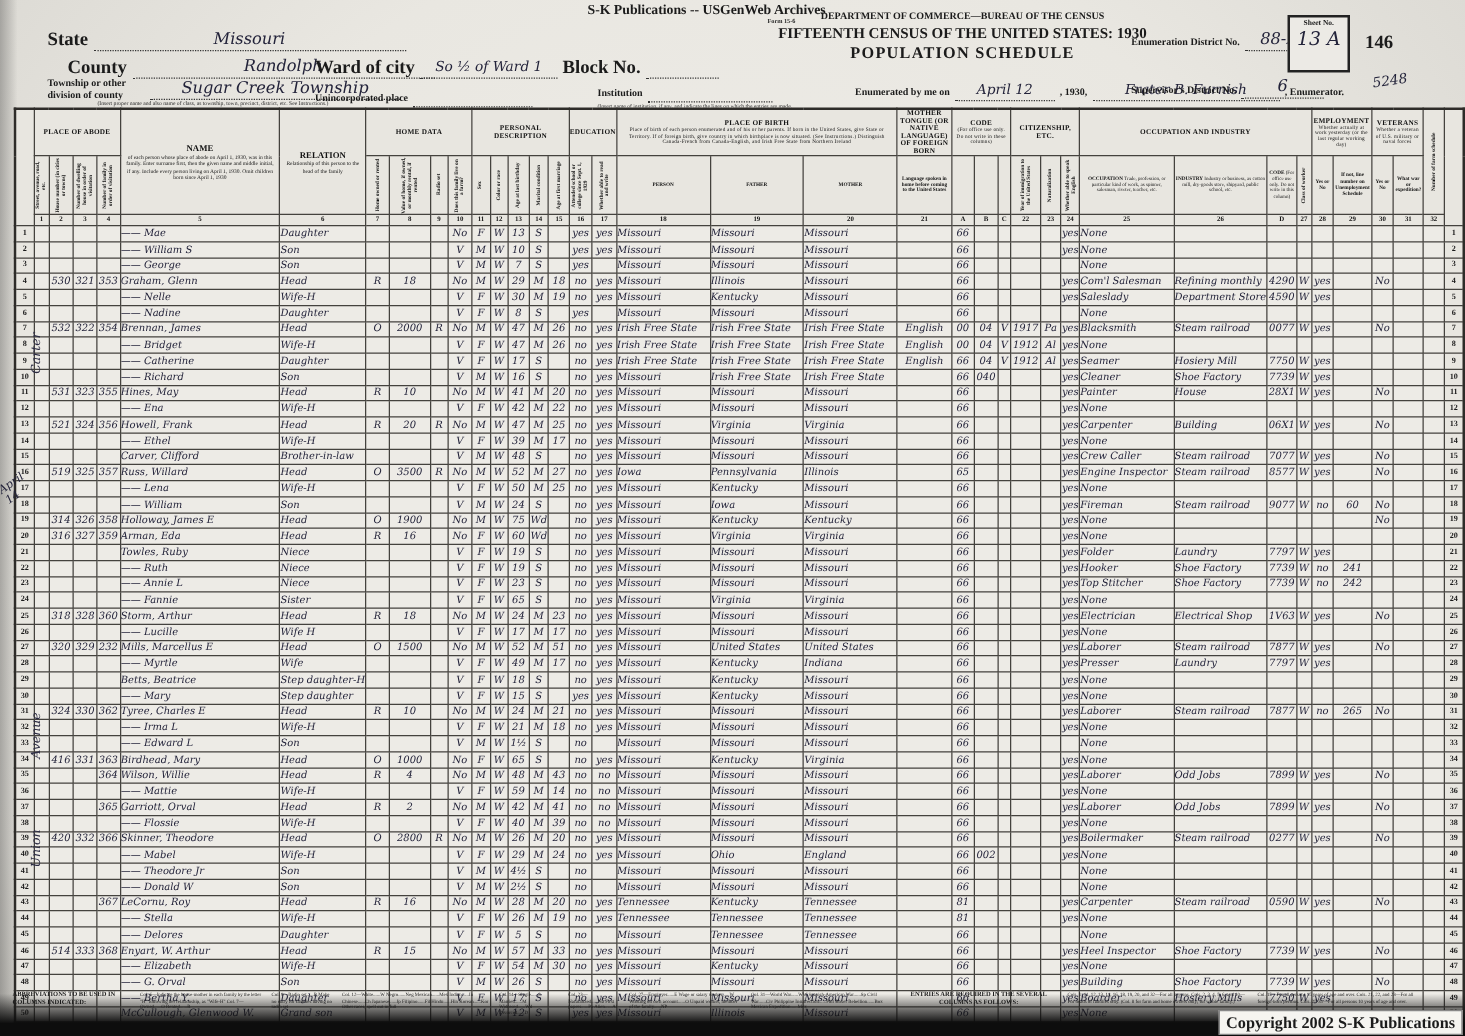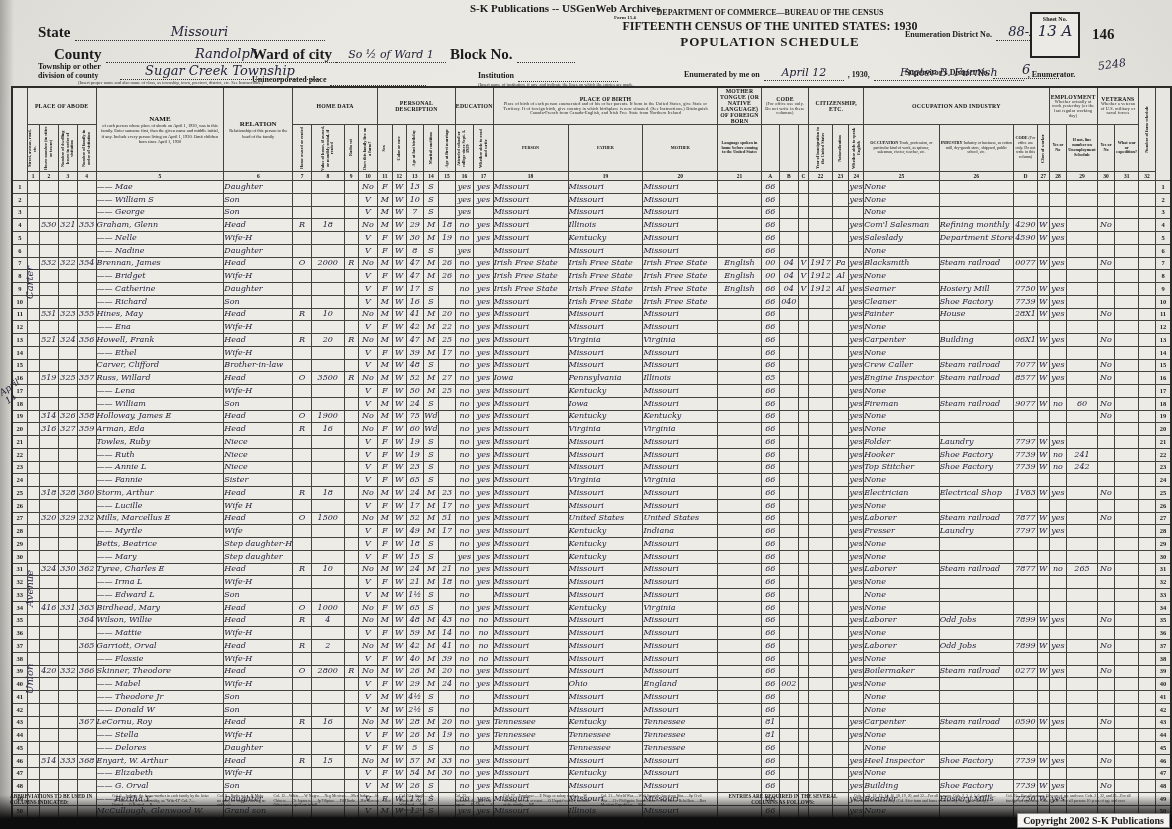--- a/index.html
+++ b/index.html
@@ -43,21 +43,21 @@
   td.c-name,td.c-occ,td.c-ind,td.c-pob,td.c-pobf,td.c-pobm,td.c-rel{text-align:left;padding-left:2px;}
   td.c-val,td.c-D{text-align:center;}
   
   .vnote{writing-mode:vertical-rl;transform:rotate(180deg);font-family:"DejaVu Serif",serif;
     font-style:italic;font-size:10px;color:#2c2c44;text-align:center;}
   
   .footer{position:absolute;left:10px;top:794px;width:1152px;display:flex;gap:6px;align-items:flex-start;}
   .footer .fb{font-size:3.9px;line-height:1.2;color:#222;}
   .footer .fT{font-size:5.2px;font-weight:bold;line-height:1.15;}
   .copy{position:absolute;right:2px;bottom:1px;background:#f5f4f0;border:1px solid #888;
-    font-weight:bold;font-size:10px;padding:1px 5px;z-index:5;}
+    font-weight:bold;font-size:13px;padding:1px 5px;z-index:5;}
 </style>
 </head>
 <body>
 
 <div class="sheet">
 
   <div class="abs" style="left:470px;top:2px;font-weight:bold;font-size:11px;">S-K Publications -- USGenWeb Archives</div>
   <div class="abs tiny" style="left:614px;top:15px;font-size:5px;font-weight:bold;">Form 15-6</div>
 
   <div class="abs" style="left:38px;top:22px;">

